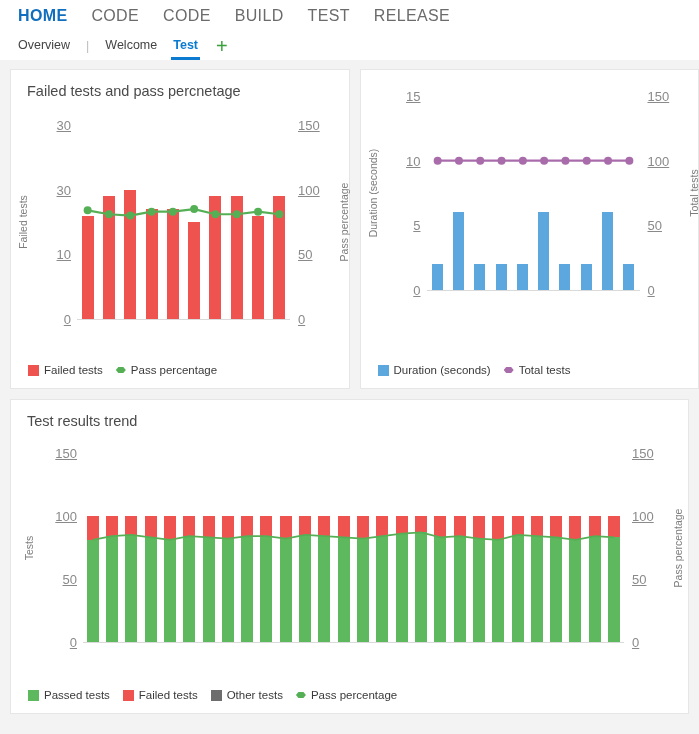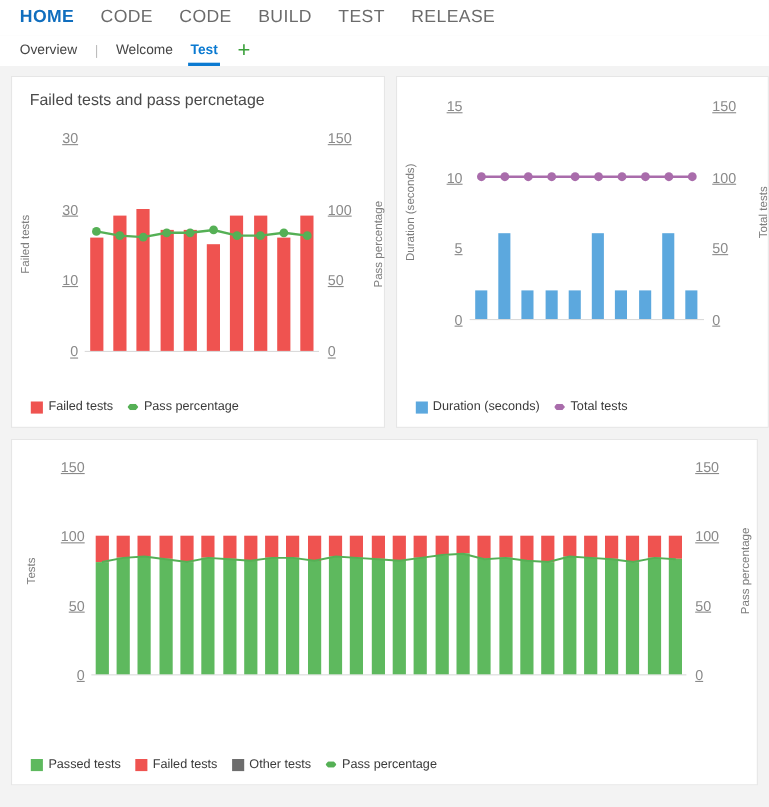--- a/index.html
+++ b/index.html
@@ -383,20 +383,21 @@
           <span class="diamond purple"></span>
           <span>Total tests</span>
         </div>
       </div>
     </div>
   </div>
 
   <div class="row row2">
 
     <div class="card">
+      <div class="card-title">Test results trend</div>
       <div class="plot" id="plot2" style="width: 679px; height: 235px;">
           <div class="ytick left" style="left: 26px; top: 204px;">0</div>
           <div class="ytick left" style="left: 26px; top: 141px;">50</div>
           <div class="ytick left" style="left: 26px; top: 78px;">100</div>
           <div class="ytick left" style="left: 26px; top: 15px;">150</div>
           <div class="ytick right" style="left: 621px; top: 204px;">0</div>
           <div class="ytick right" style="left: 621px; top: 141px;">50</div>
           <div class="ytick right" style="left: 621px; top: 78px;">100</div>
           <div class="ytick right" style="left: 621px; top: 15px;">150</div>
           <div class="axis-title left" style="left: 12px; top: 116.5px; transform: rotate(-90deg) translate(-50%, 0px);">Tests</div>

